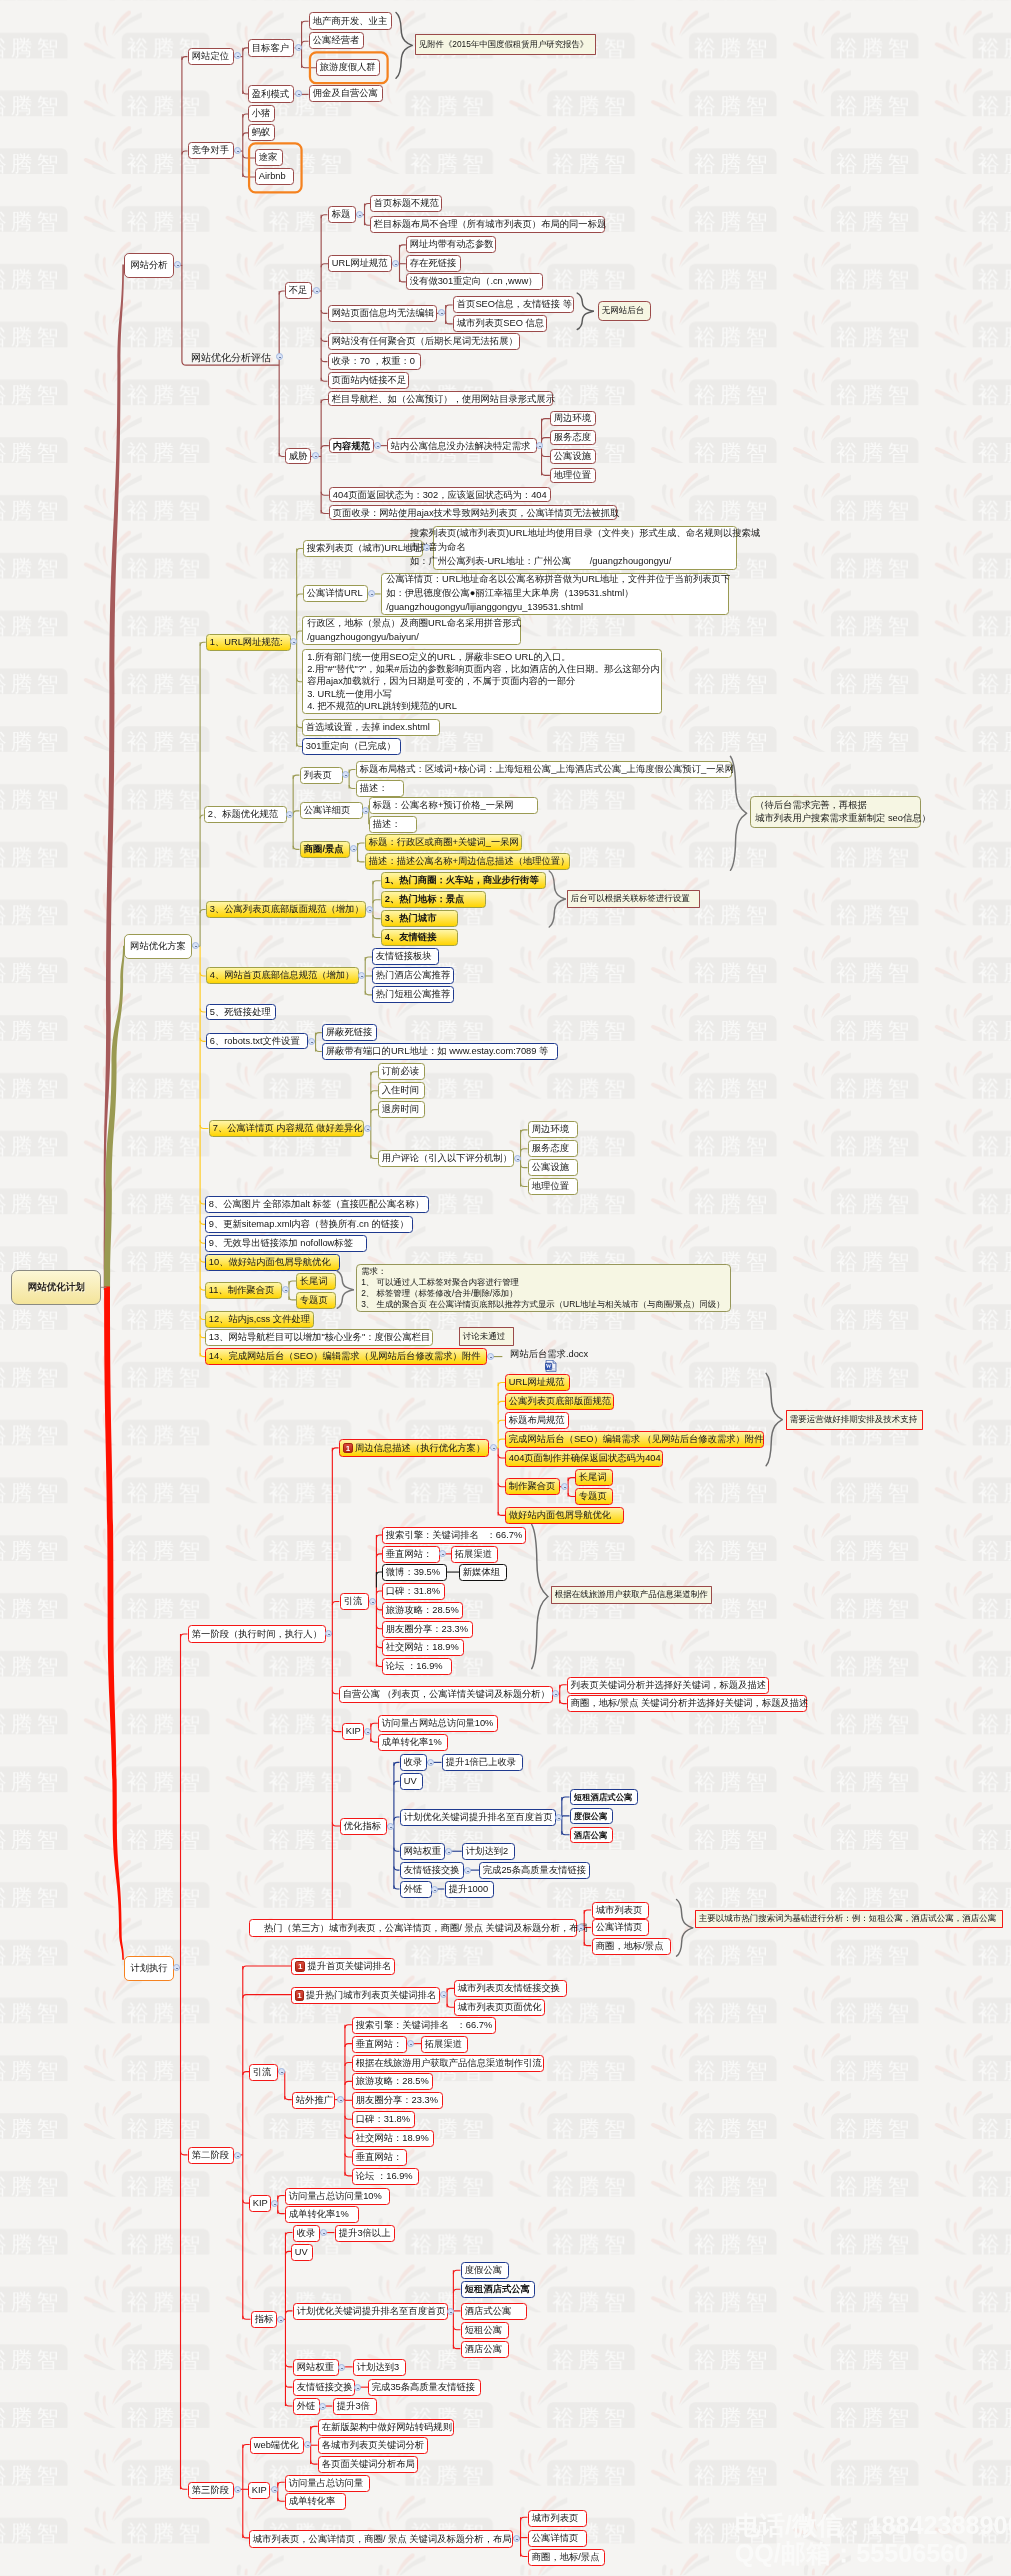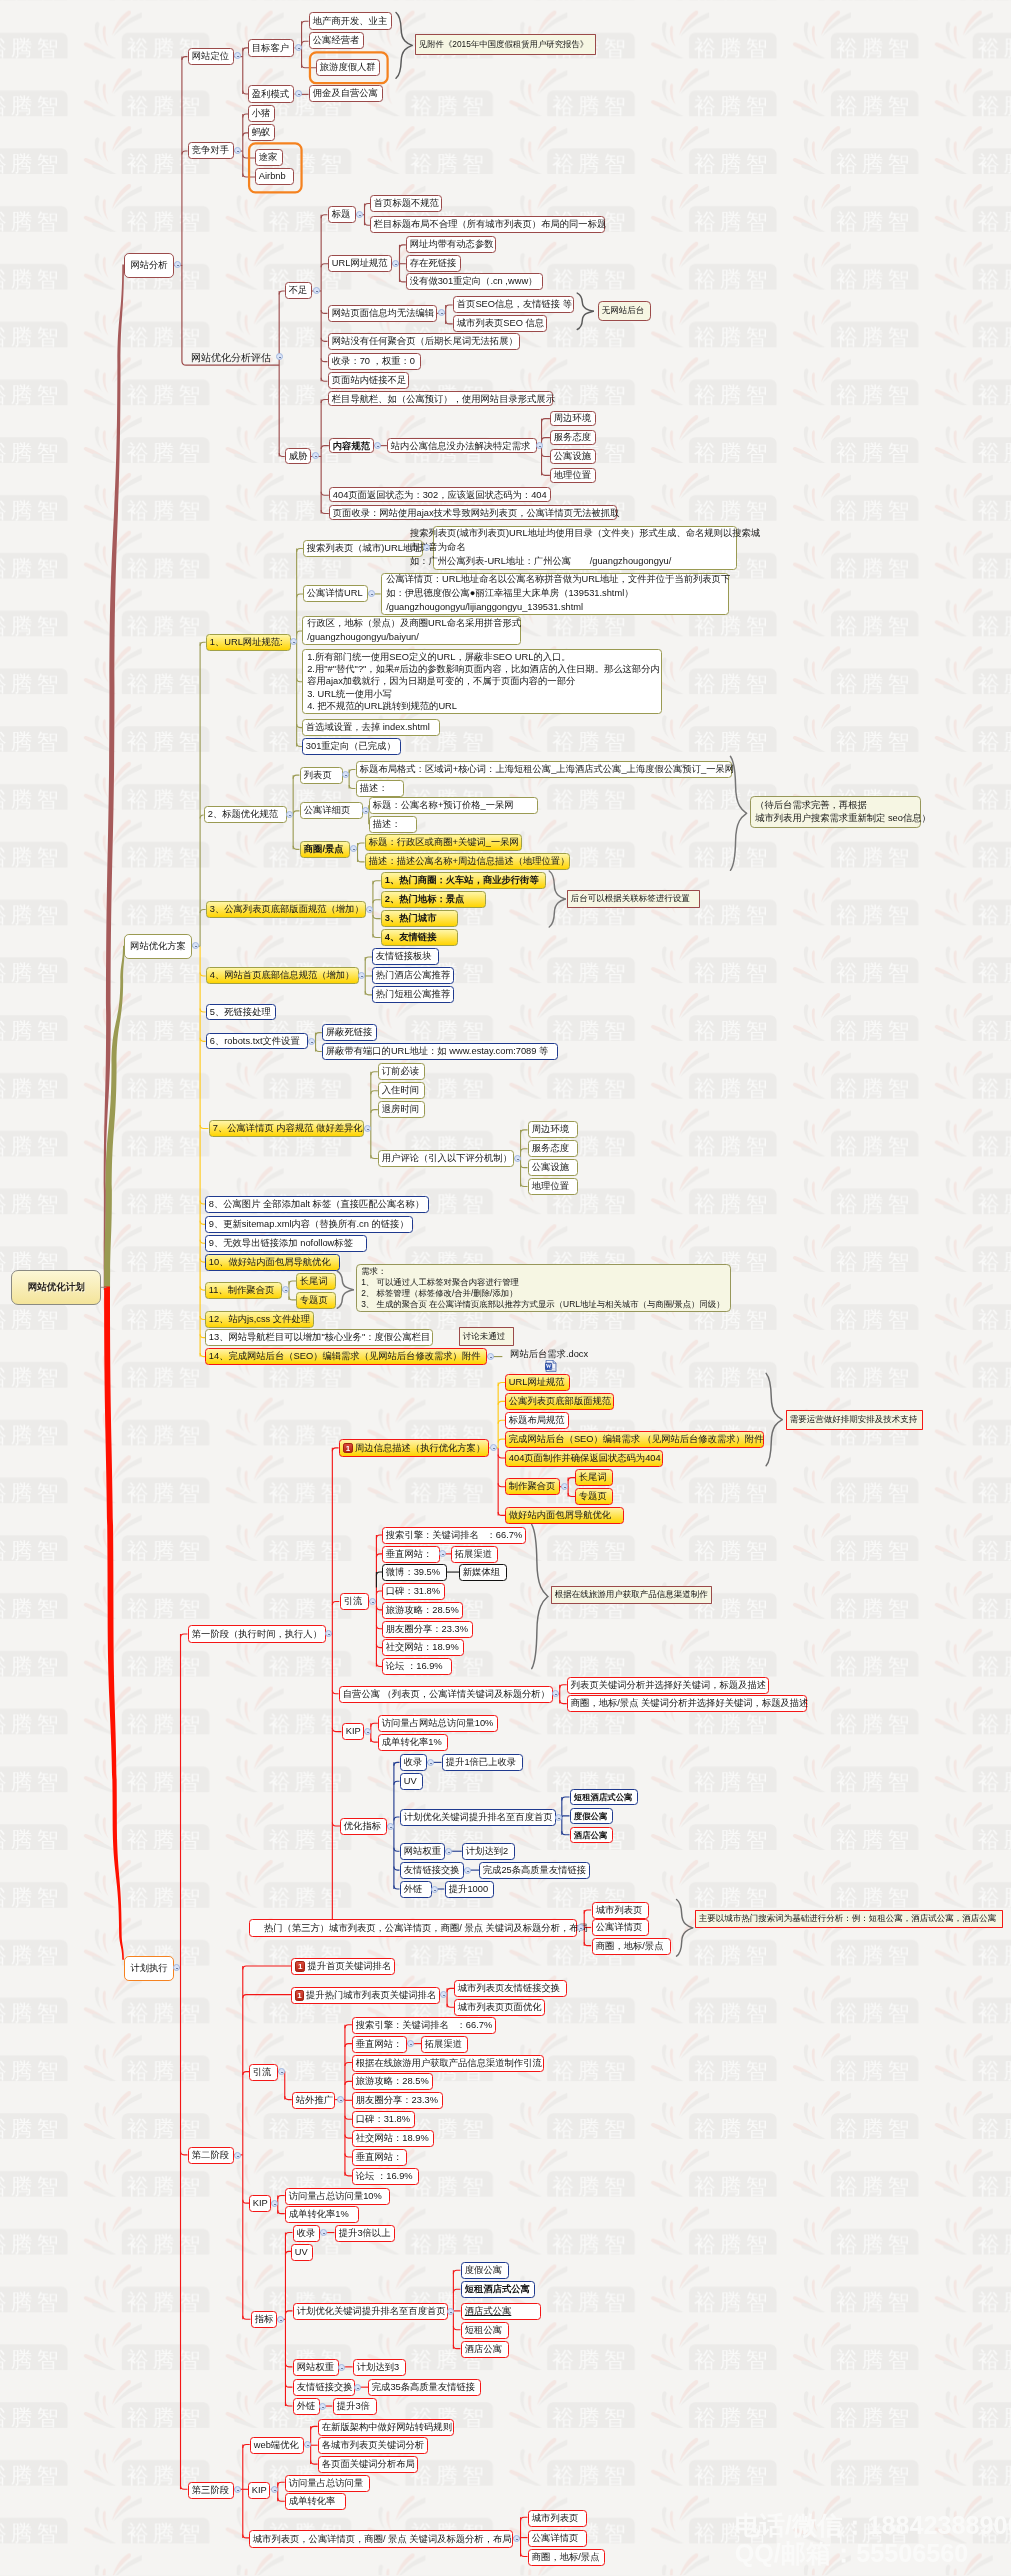--- a/index.html
+++ b/index.html
@@ -591,21 +591,21 @@
       <div class="node s-R" style="left: 249px; top: 2195px; width: 22.4px; height: 17px;"><span>KIP</span></div>
       <div class="node s-R" style="left: 285px; top: 2188px; width: 105px; height: 17px;"><span>访问量占总访问量10%</span></div>
       <div class="node s-R" style="left: 285px; top: 2206px; width: 74px; height: 17px;"><span>成单转化率1%</span></div>
       <div class="node s-R" style="left: 293px; top: 2225px; width: 27px; height: 17px;"><span>收录</span></div>
       <div class="node s-R" style="left: 335px; top: 2225px; width: 60px; height: 17px;"><span>提升3倍以上</span></div>
       <div class="node s-R" style="left: 291px; top: 2244px; width: 22.4px; height: 17px;"><span>UV</span></div>
       <div class="node s-R" style="left: 251px; top: 2311px; width: 26px; height: 17px;"><span>指标</span></div>
       <div class="node s-R" style="left: 293px; top: 2303px; width: 155px; height: 17px;"><span>计划优化关键词提升排名至百度首页</span></div>
       <div class="node s-b" style="left: 461px; top: 2262px; width: 48px; height: 17px;"><span>度假公寓</span></div>
       <div class="node s-b bd" style="left: 461px; top: 2281px; width: 74px; height: 17px;"><span>短租酒店式公寓</span></div>
-      <div class="node s-R" style="left: 461px; top: 2303px; width: 80px; height: 17px; text-decoration: underline;"><span>酒店式公寓</span></div>
+      <div class="node s-R" style="left: 461px; top: 2303px; width: 66px; height: 17px;"><span>酒店式公寓</span></div>
       <div class="node s-R" style="left: 461px; top: 2322px; width: 48px; height: 17px;"><span>短租公寓</span></div>
       <div class="node s-R" style="left: 461px; top: 2341px; width: 48px; height: 17px;"><span>酒店公寓</span></div>
       <div class="node s-R" style="left: 293px; top: 2359px; width: 46px; height: 17px;"><span>网站权重</span></div>
       <div class="node s-R" style="left: 353px; top: 2359px; width: 53px; height: 17px;"><span>计划达到3</span></div>
       <div class="node s-R" style="left: 293px; top: 2379px; width: 62px; height: 17px;"><span>友情链接交换</span></div>
       <div class="node s-R" style="left: 368px; top: 2379px; width: 113px; height: 17px;"><span>完成35条高质量友情链接</span></div>
       <div class="node s-R" style="left: 293px; top: 2398px; width: 27px; height: 17px;"><span>外链</span></div>
       <div class="node s-R" style="left: 333px; top: 2398px; width: 44px; height: 17px;"><span>提升3倍</span></div>
       <div class="node s-R" style="left: 188px; top: 2482px; width: 46px; height: 17px;"><span>第三阶段</span></div>
       <div class="node s-R" style="left: 250px; top: 2437px; width: 54px; height: 17px;"><span>web端优化</span></div>

